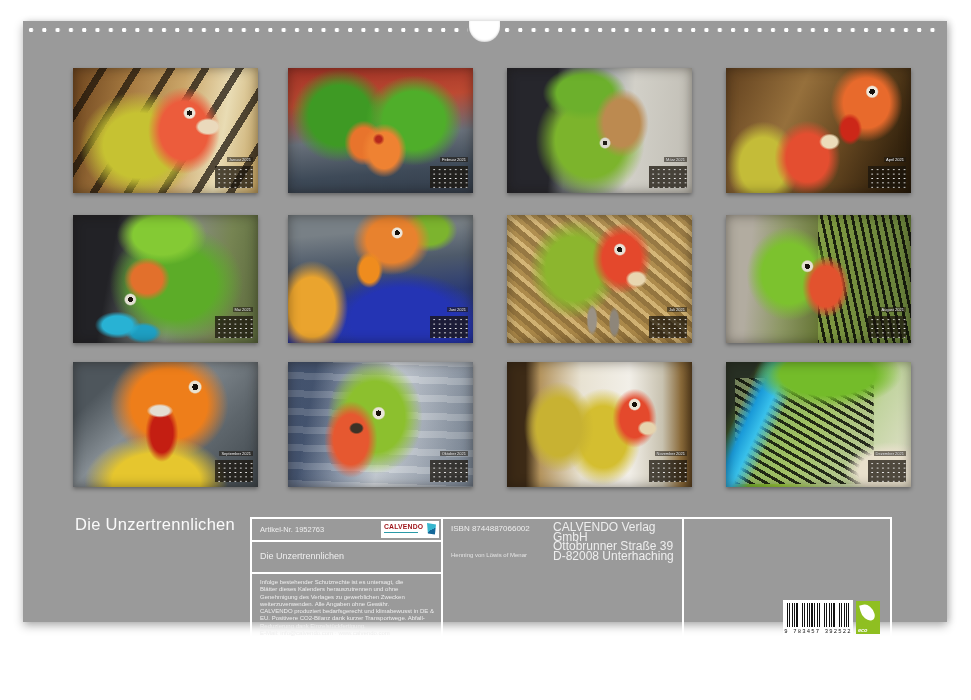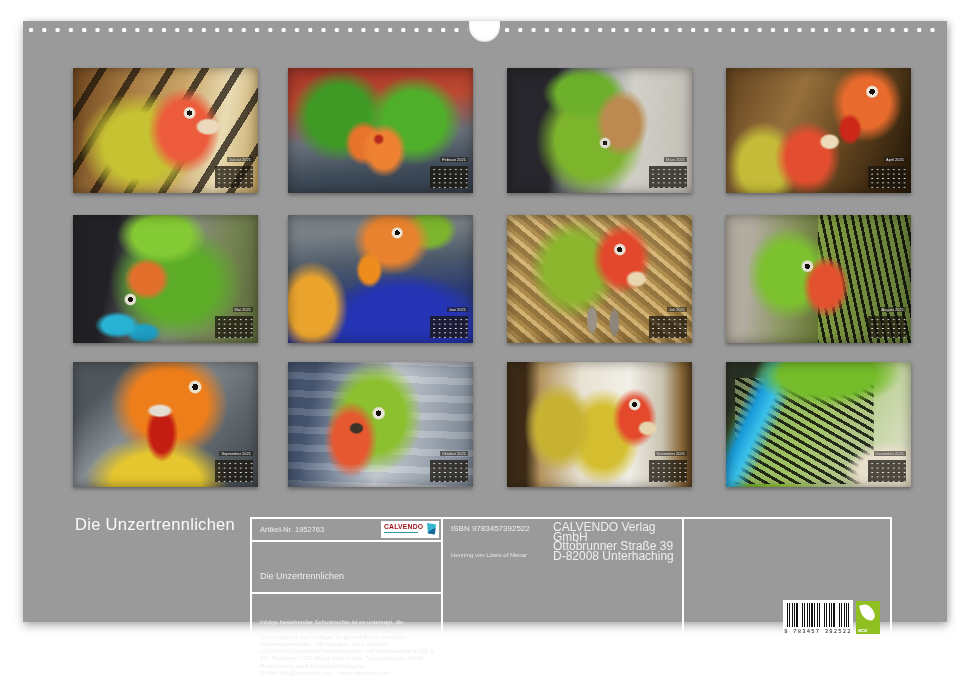--- a/index.html
+++ b/index.html
@@ -115,21 +115,21 @@
     radial-gradient(ellipse 95px 42px at 55% 10%,#74bc2a 0 50%,rgba(116,188,42,0) 78%),
     linear-gradient(115deg,rgba(26,154,216,0) 14%,#1a9ad8 20%,#38c0ea 26%,rgba(56,192,234,0) 33%),
     repeating-linear-gradient(30deg,rgba(24,28,16,.92) 0 3px,rgba(168,188,128,.6) 3px 7.6px),
     linear-gradient(120deg,#283024 0 12%,#68a82e 30%,#96c83a 48%,#c2d4a0 70%,#e6e2d2 100%);
     background-size:auto,auto,auto,75% 85%,auto;
     background-position:0 0,0 0,0 0,20% 85%,0 0;background-repeat:no-repeat;}
   
   .back-title{position:absolute;left:52px;top:494px;font-size:16.5px;color:#fafafa;letter-spacing:.3px;}
   .panel{position:absolute;left:227px;top:496px;width:642px;height:125px;border:2.5px solid #fff;
     box-sizing:border-box;display:flex;color:#eeeeee;}
-  .col-a{width:191px;border-right:2px solid #fff;box-sizing:border-box;display:flex;flex-direction:column;gap:20px;}
+  .col-a{width:191px;border-right:2px solid #fff;box-sizing:border-box;display:flex;flex-direction:column;}
   .col-b{width:241px;border-right:2px solid #fff;box-sizing:border-box;position:relative;}
   .col-c{flex:1;position:relative;}
   .cell-a1{height:21px;border-bottom:2px solid #fff;position:relative;}
   .artikel{position:absolute;left:8px;top:6px;font-size:7.5px;}
   .cell-a2{height:30px;border-bottom:2px solid #fff;position:relative;}
   .inner-title{position:absolute;left:8px;top:9px;font-size:9px;}
   .cell-a3{flex:1;position:relative;}
   .legal{position:absolute;left:8px;top:5px;width:176px;font-size:6px;line-height:7.3px;white-space:pre-line;}
   .calvendo-logo{position:absolute;right:2px;top:1.5px;width:58px;height:17px;background:#fff;}
   .cv-text{position:absolute;left:3px;top:2px;font-size:6.8px;font-weight:bold;color:#9c1016;letter-spacing:.2px;}
@@ -251,21 +251,21 @@
 Blätter dieses Kalenders herauszutrennen und ohne
 Genehmigung des Verlages zu gewerblichen Zwecken
 weiterzuverwenden. Alle Angaben ohne Gewähr.
 CALVENDO produziert bedarfsgerecht und klimabewusst in DE &amp;
 EU. Positivere CO2-Bilanz dank kurzer Transportwege. Abfall-
 Reduzierung dank Einzelstückfertigung.
 E-Mail: info@calvendo.com · www.calvendo.com</div>
       </div>
     </div>
     <div class="col-b">
-      <span class="isbn">ISBN 9783457392522</span>
+      <span class="isbn">ISBN 8744887066002</span>
       <div class="address">CALVENDO Verlag GmbH
 Ottobrunner Straße 39
 D-82008 Unterhaching</div>
       <span class="author">Henning von Löwis of Menar</span>
     </div>
     <div class="col-c">
       <div class="barcode">
         <div class="bars"></div>
         <div class="barcode-digits">9 783457 392522</div>
       </div>

